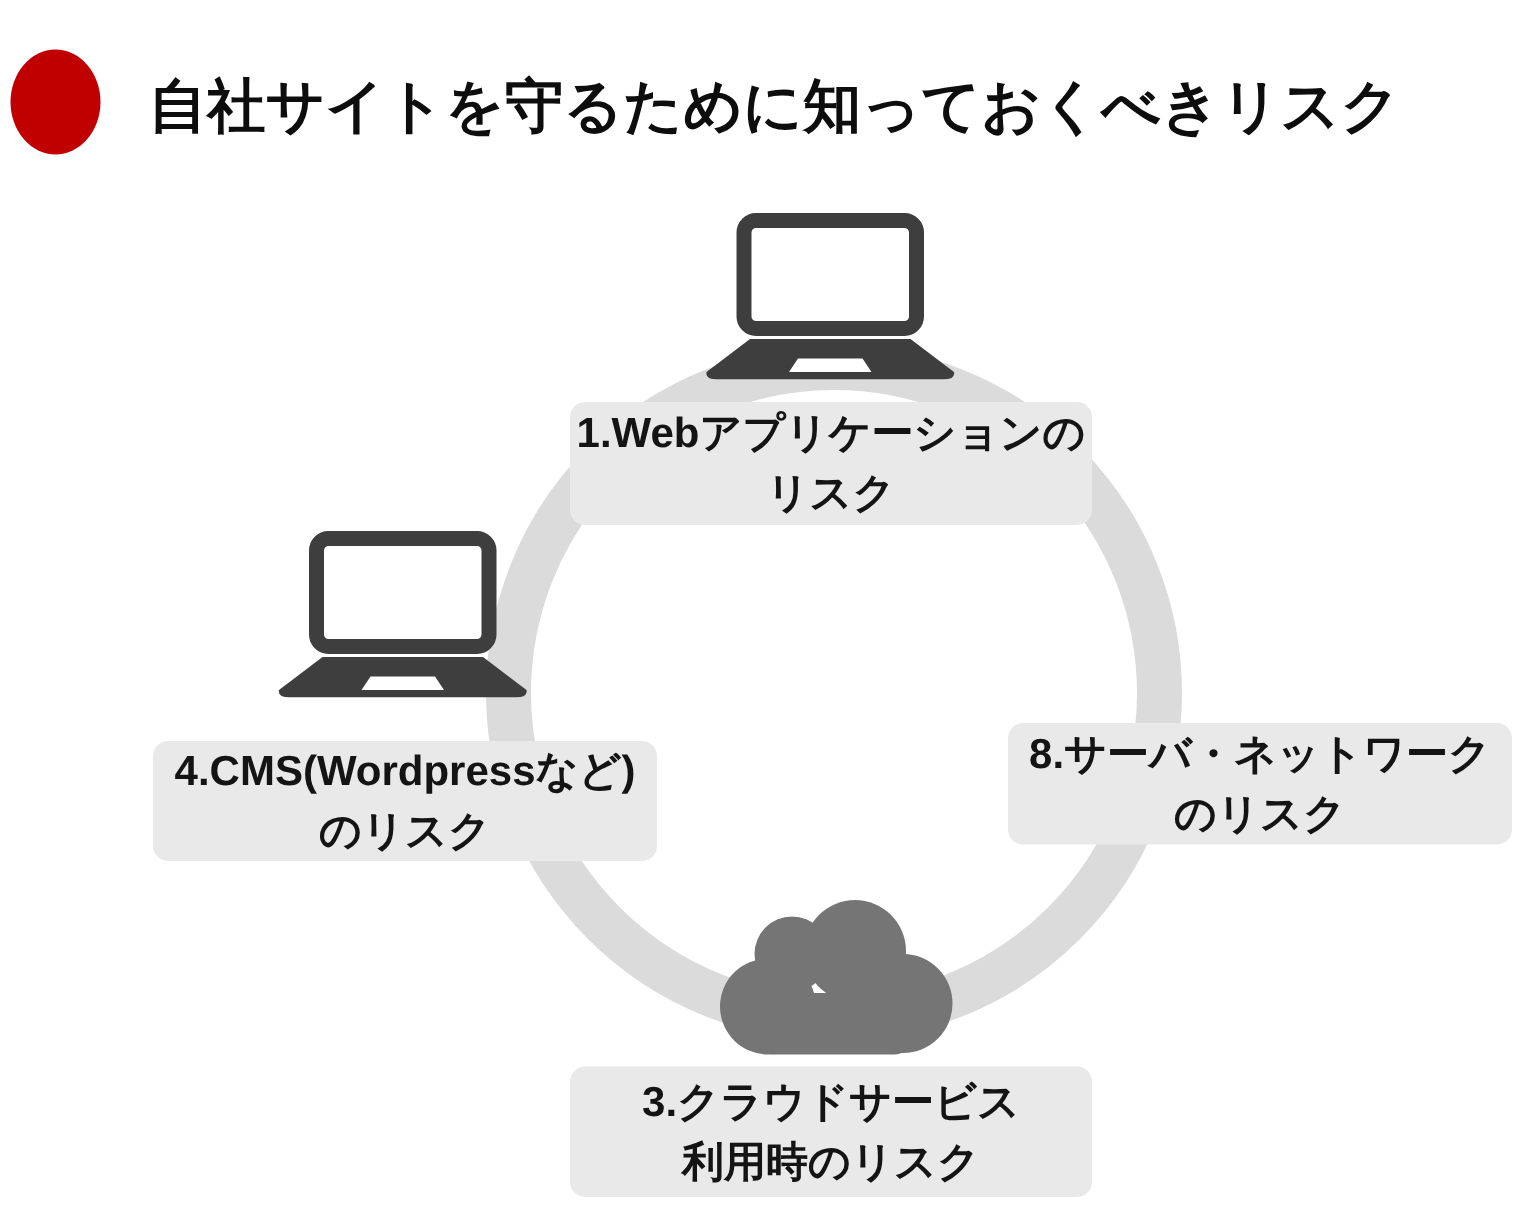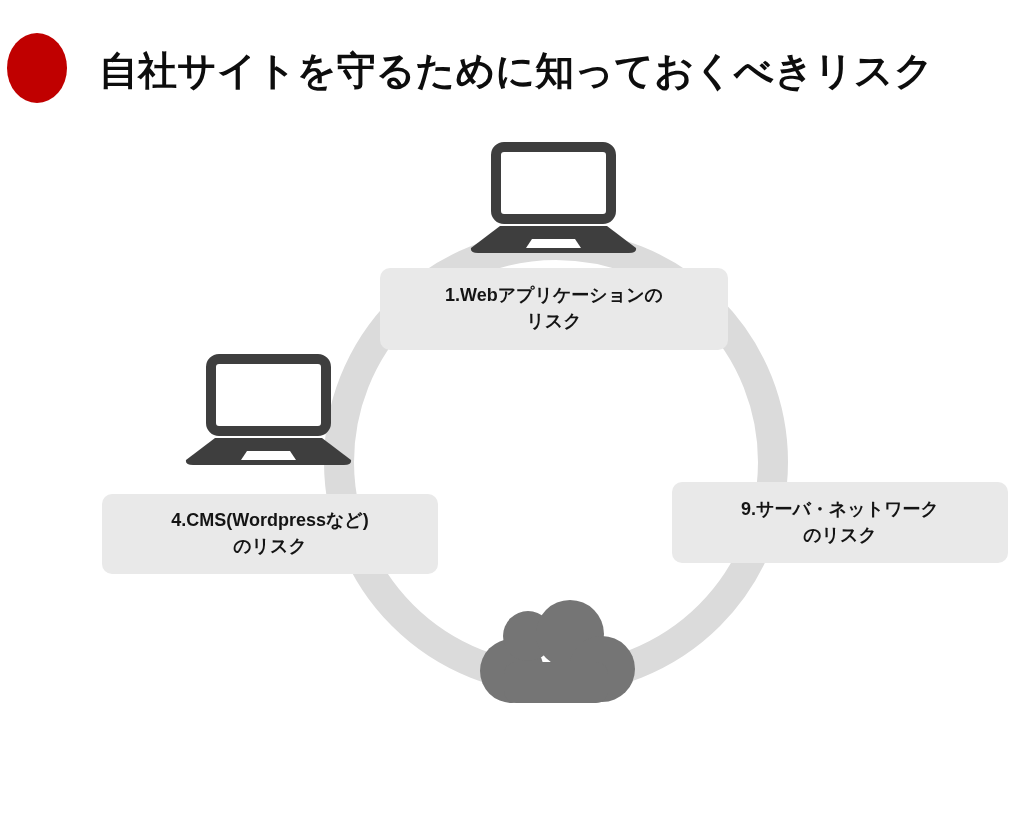--- a/index.html
+++ b/index.html
@@ -25,21 +25,21 @@
   
   .icon{position:absolute;}
   .laptop-top{left:470px;top:142px;width:167px;height:111px;}
   .laptop-left{left:185px;top:354px;width:167px;height:111px;}
   .cloud{left:476px;top:598px;width:162px;height:106px;}
   .browser{left:468px;top:412px;width:170px;height:158px;}
   
   .label-box{
     position:absolute;background:#E9E9E9;border-radius:10px;
     display:flex;align-items:center;justify-content:center;text-align:center;
-    font-size:18px;font-weight:bold;line-height:1.42;color:#141414;
+    font-size:28px;font-weight:bold;line-height:1.42;color:#141414;
     white-space:pre-line;
   }
   .label-1{left:380px;top:268px;width:348px;height:82px;}
   .label-2{left:672px;top:482px;width:336px;height:81px;}
   .label-3{left:380px;top:711px;width:348px;height:87px;}
   .label-4{left:102px;top:482px;width:336px;height:80px;margin-top:12px;}
   svg{display:block;width:100%;height:100%;}
   .addr-text{font-family:"Liberation Sans","DejaVu Sans",sans-serif;font-weight:bold;}
 </style>
 </head>
@@ -76,18 +76,20 @@
         <circle cx="94" cy="36" r="34"></circle>
         <circle cx="126" cy="71" r="33"></circle>
         <rect x="28" y="64" width="104" height="41" rx="12"></rect>
       </g>
     </svg>
   </div>
 
 
   <div class="label-box label-1">1.Webアプリケーションの
 リスク</div>
-  <div class="label-box label-2">9.サーバ・ネットワーク
+  <div class="label-box label-2">8.サーバ・ネットワーク
 のリスク</div>
+  <div class="label-box label-3">3.クラウドサービス
+利用時のリスク</div>
   <div class="label-box label-4">4.CMS(Wordpressなど)
 のリスク</div>
 
 </div>
 
 </body></html>

